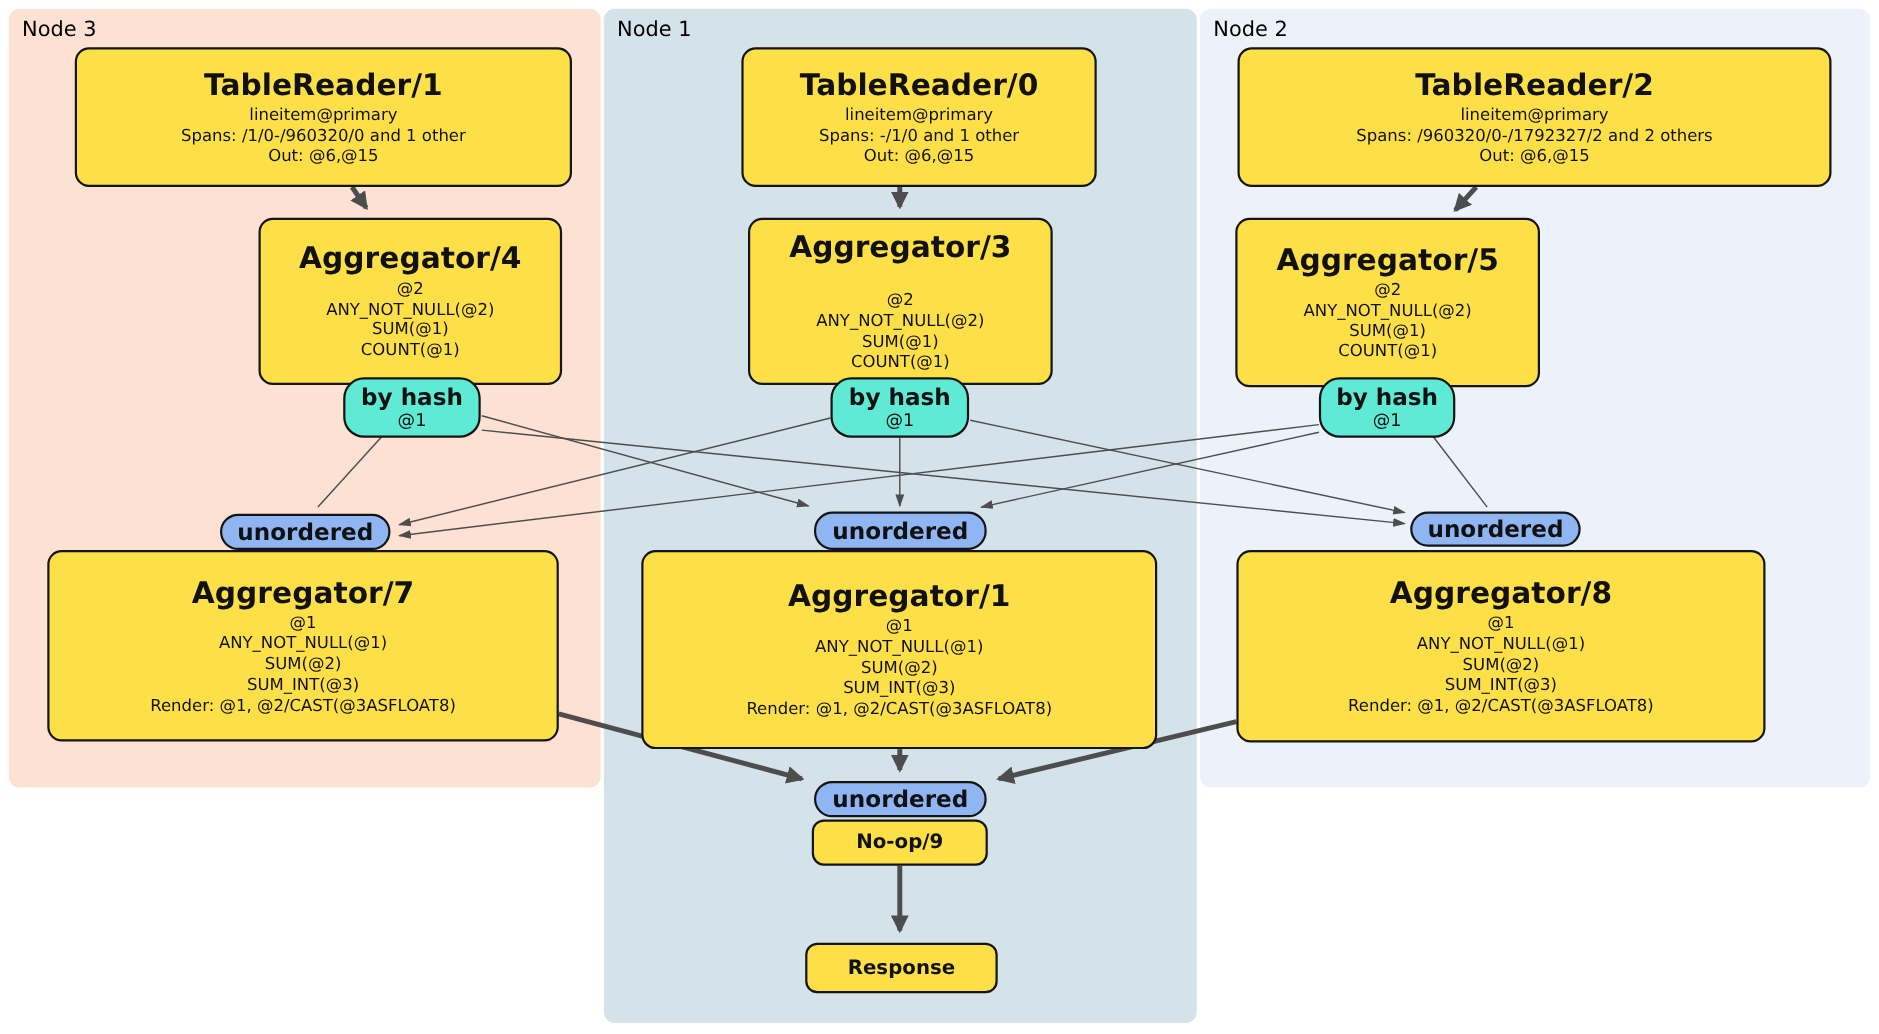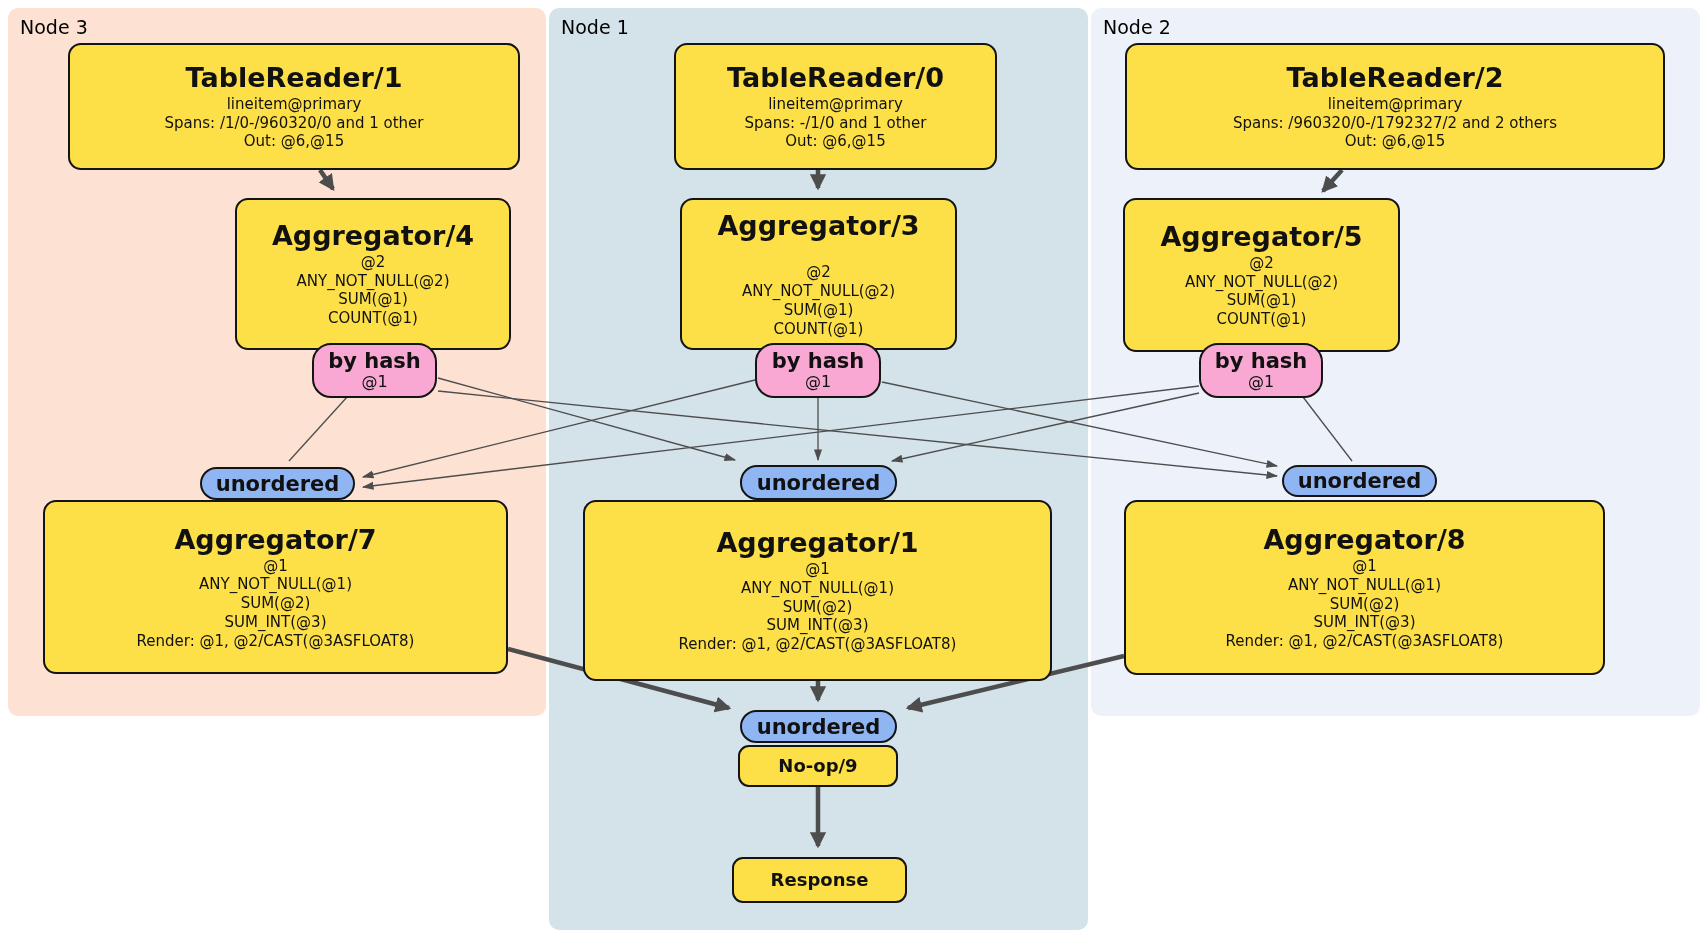--- a/index.html
+++ b/index.html
@@ -15,21 +15,21 @@
     position:absolute;z-index:2;background:#fde047;border:2px solid #141414;border-radius:13px;
     display:flex;flex-direction:column;justify-content:center;align-items:center;
     text-align:center;box-sizing:border-box;padding:4px 6px;
   }
   .box .title{font-weight:bold;font-size:27px;line-height:1.22;white-space:nowrap;}
   .box .bline{font-size:15px;line-height:1.25;white-space:nowrap;}
   .badge{
     position:absolute;z-index:3;border:2px solid #141414;box-sizing:border-box;
     display:flex;flex-direction:column;justify-content:center;align-items:center;text-align:center;
   }
-  .badge-hash{background:#f9a8d4;border-radius:19px;}
+  .badge-hash{background:#5eead4;border-radius:19px;}
   .badge-hash .bh-label{font-weight:bold;font-size:21px;line-height:1.05;white-space:nowrap;}
   .badge-hash .bh-sub{font-size:16px;line-height:1.2;white-space:nowrap;}
   .badge-unordered{background:#8fb6f3;border-radius:17px;font-weight:bold;font-size:21px;white-space:nowrap;}
   .small-box .title{font-size:18px;}
 </style>
 </head>
 <body>
 
 <div id="canvas">
 

